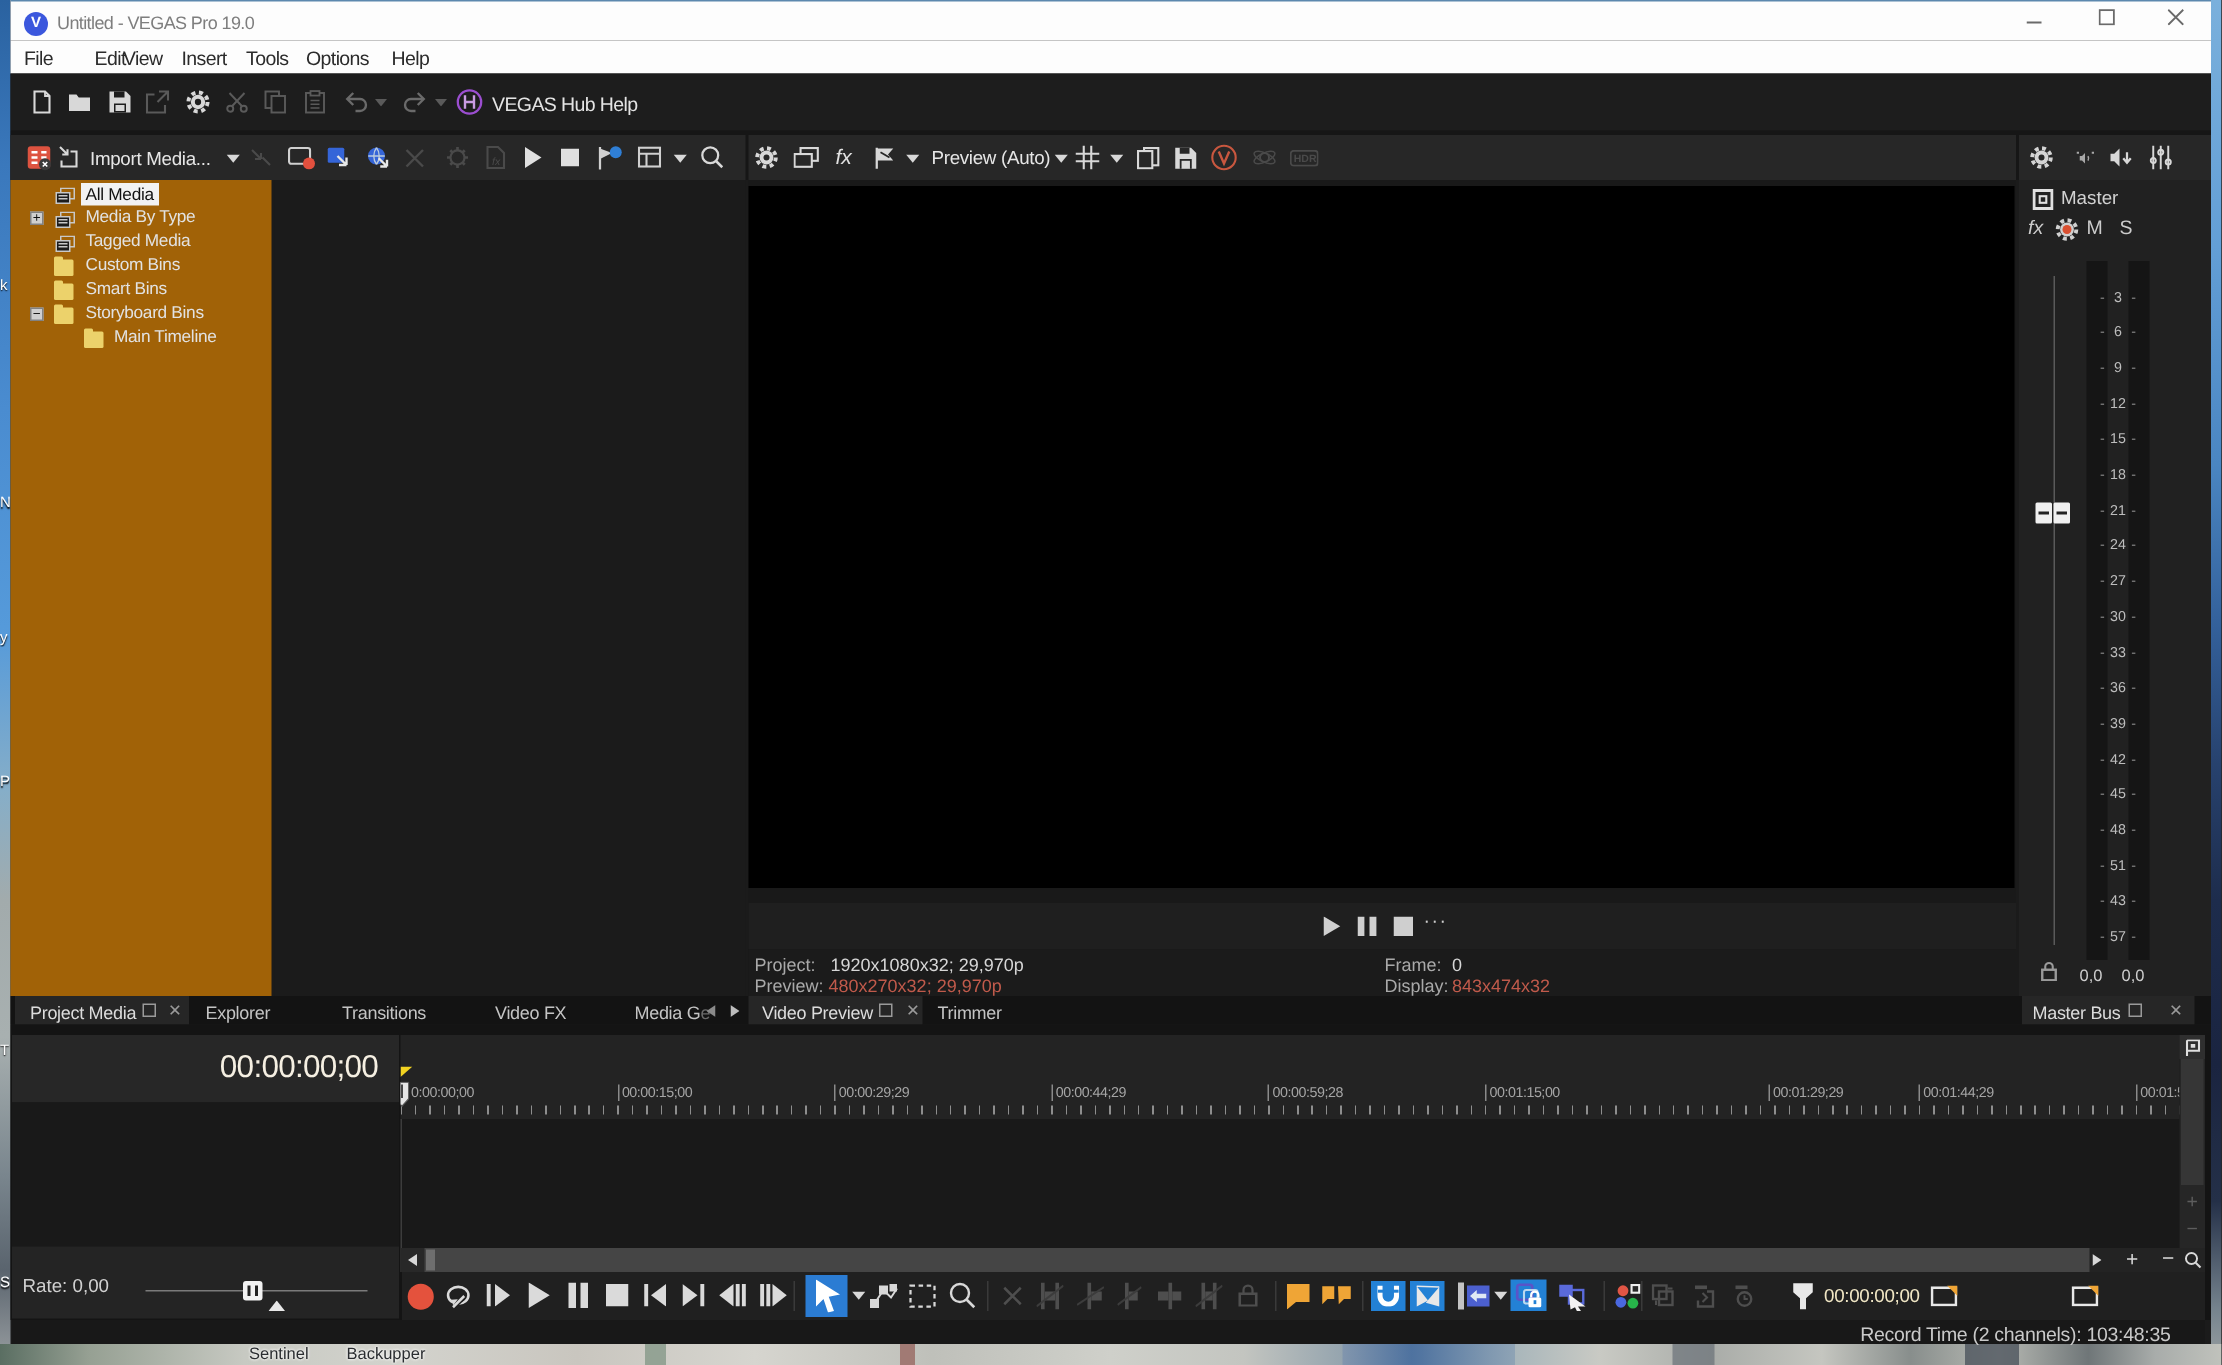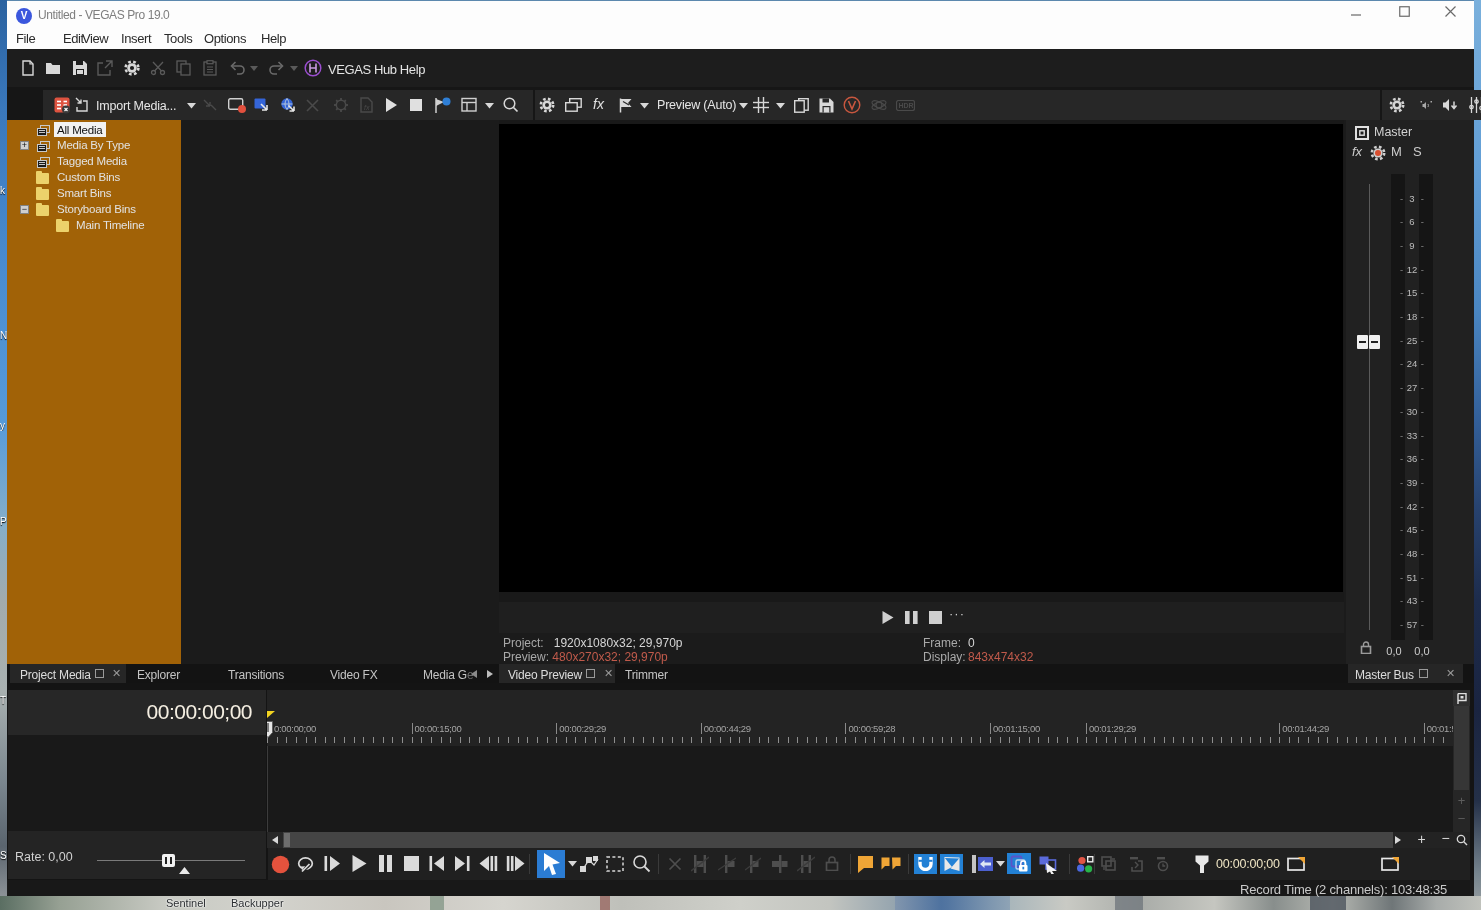--- a/index.html
+++ b/index.html
@@ -16,21 +16,21 @@
   .desk-label { position:absolute; top:897px; font-size:11px; color:#2a2d30; text-shadow:0 0 2px #fff,0 0 2px #fff; }
   .dicon { position:absolute; left:0px; width:8px; font-size:10px; color:#fff; text-shadow:0 1px 1px #000; overflow:hidden; }
 
   
   #win { left:7px; top:0; width:1467px; height:896px; background:#1b1b1b; }
   #titlebar { left:7px; top:0; width:1467px; height:27px; background:#fdfdfd; border-top:1px solid #5c88ae; }
   #menubar { left:7px; top:27px; width:1467px; height:22px; background:#fdfdfd; }
   .menu-item { position:absolute; top:4px; font-size:13px; letter-spacing:-0.4px; color:#2b2b2b; }
   #toolbar1 { left:7px; top:49px; width:1467px; height:38px; background:#1d1d1d; }
   #row2 { left:7px; top:87px; width:1467px; height:33px; background:#161616; }
-  .bar2 { position:absolute; top:3px; height:30px; background:#272727;margin-left:36px; }
+  .bar2 { position:absolute; top:3px; height:30px; background:#272727; }
 
   
   #treepanel { left:7px; top:120px; width:174px; height:544px; background:#a16207; }
   #medialist { left:183px; top:120px; width:314px; height:544px; background:#1b1b1b; }
   #previewpane { left:499px; top:120px; width:845px; height:544px; background:#191919; }
   #video { left:499px; top:124px; width:844px; height:468px; background:#000; }
   #masterpanel { left:1346px; top:120px; width:128px; height:544px; background:#212121; }
 
   .treerow { position:absolute; left:0; width:174px; height:16px; font-size:11.5px; letter-spacing:-0.2px; color:#e2e2e2; }
   .expbox { position:absolute; width:9px; height:9px; background:#cfcfcf; border:1px solid #828282; color:#111; font-size:9px; line-height:7px; text-align:center; }
@@ -407,21 +407,21 @@
     </div>
   <div style="position:absolute;left:23px;top:215px;width:11px;height:14px;background:#f0f0f0;border-radius:1px;">
       <div style="position:absolute;left:2px;top:6px;width:7px;height:2px;background:#222;"></div>
     </div>
   <div class="db" style="top:72.5px;">3</div>
   <div class="db" style="top:96.2px;">6</div>
   <div class="db" style="top:119.9px;">9</div>
   <div class="db" style="top:143.6px;">12</div>
   <div class="db" style="top:167.3px;">15</div>
   <div class="db" style="top:191px;">18</div>
-  <div class="db" style="top:214.7px;">25</div>
+  <div class="db" style="top:214.7px;">21</div>
   <div class="db" style="top:238.4px;">24</div>
   <div class="db" style="top:262.1px;">27</div>
   <div class="db" style="top:285.8px;">30</div>
   <div class="db" style="top:309.5px;">33</div>
   <div class="db" style="top:333.2px;">36</div>
   <div class="db" style="top:356.9px;">39</div>
   <div class="db" style="top:380.6px;">42</div>
   <div class="db" style="top:404.3px;">45</div>
   <div class="db" style="top:428px;">48</div>
   <div class="db" style="top:451.7px;">51</div>
@@ -491,21 +491,21 @@
     </svg>
 </div>
 <div id="ruler" class="abs">
   <div style="position:absolute;left:0;top:19px;width:1186px;height:6px;background:repeating-linear-gradient(90deg,#8e8e8e 0px,#8e8e8e 1px,transparent 1px,transparent 9.64px);"></div>
   <div style="position:absolute;left:7px;top:5px;font-size:9.5px;letter-spacing:-0.3px;color:#a5a5a5;height:11px;line-height:11px;">0:00:00;00</div>
   <div class="rlabel" style="left:144.6px;">00:00:15;00</div>
   <div class="rlabel" style="left:289.2px;">00:00:29;29</div>
   <div class="rlabel" style="left:433.8px;">00:00:44;29</div>
   <div class="rlabel" style="left:578.4px;">00:00:59;28</div>
   <div class="rlabel" style="left:723px;">00:01:15;00</div>
-  <div class="rlabel" style="left:819px;">00:01:29;29</div>
+  <div class="rlabel" style="left:912px;">00:01:29;29</div>
   <div class="rlabel" style="left:1012.2px;">00:01:44;29</div>
   <div class="rlabel" style="left:1156.8px;">00:01:5</div>
   <svg class="ico" style="left:-4px;top:3px" width="10" height="17">
       <path d="M0.5 0.5 h9 v11 l-4.5 5 l-4.5 -5 z" fill="#e6e6e6" stroke="#555" stroke-width="0.8"></path>
       <line x1="5" y1="2" x2="5" y2="11" stroke="#333" stroke-width="1.2"></line>
     </svg>
 </div>
 <div id="tracks" class="abs">
   <div style="position:absolute;left:0;top:0;width:1px;height:86px;background:#3c3c3c;"></div>
 </div>

